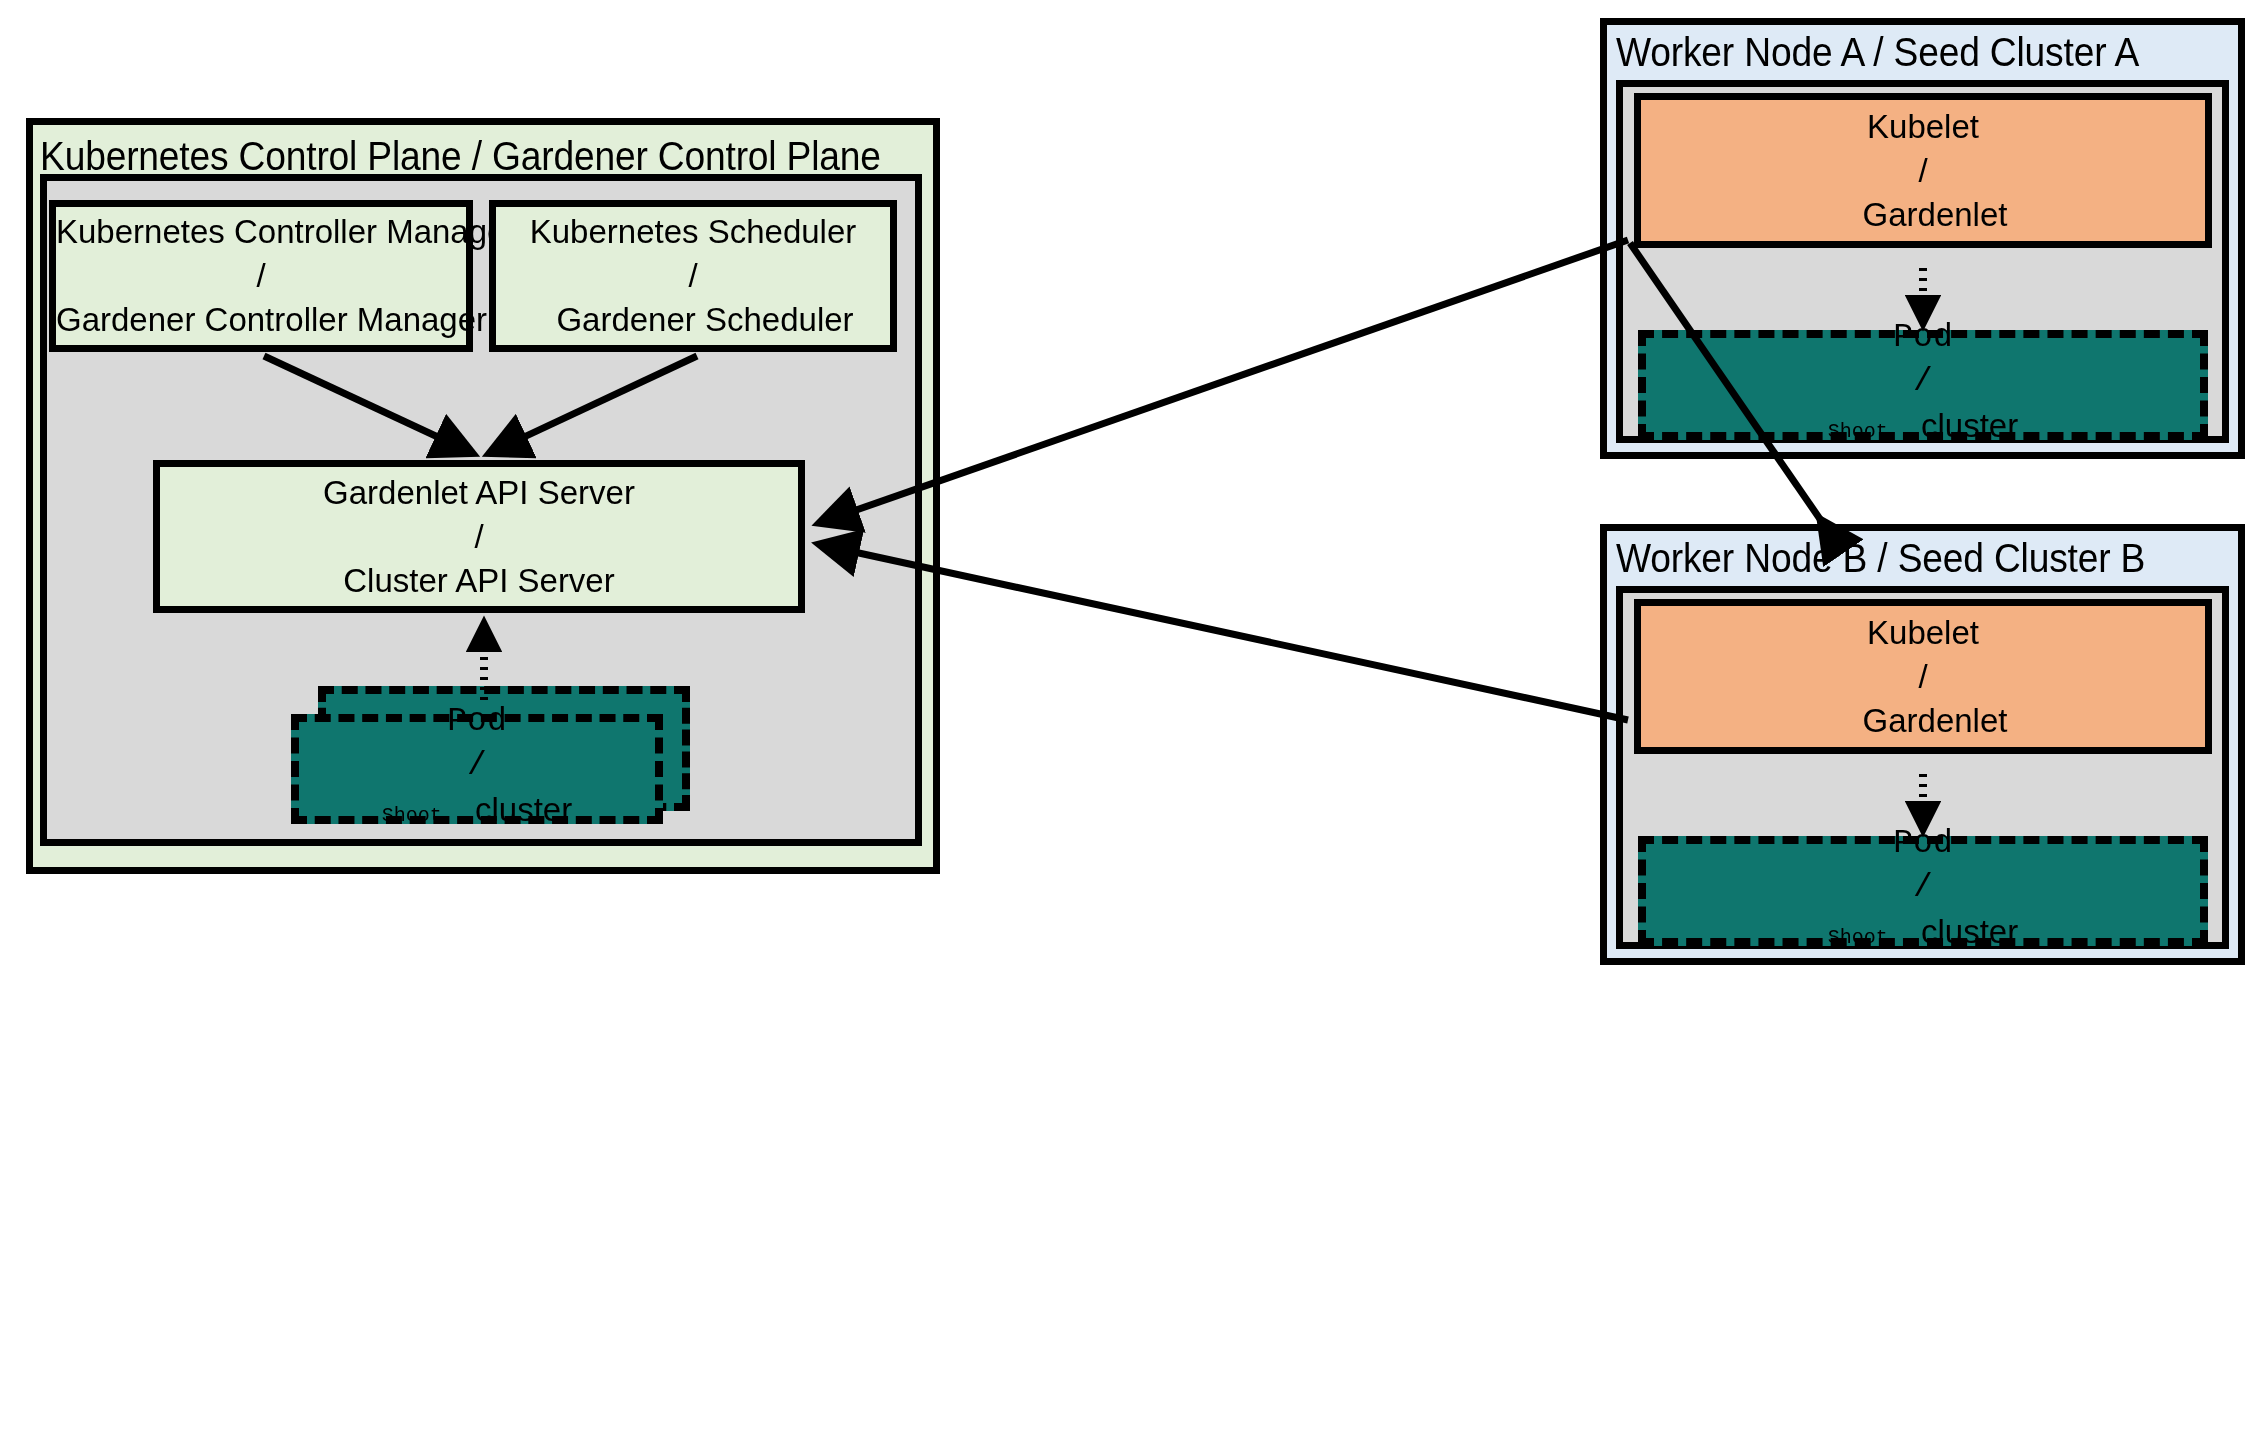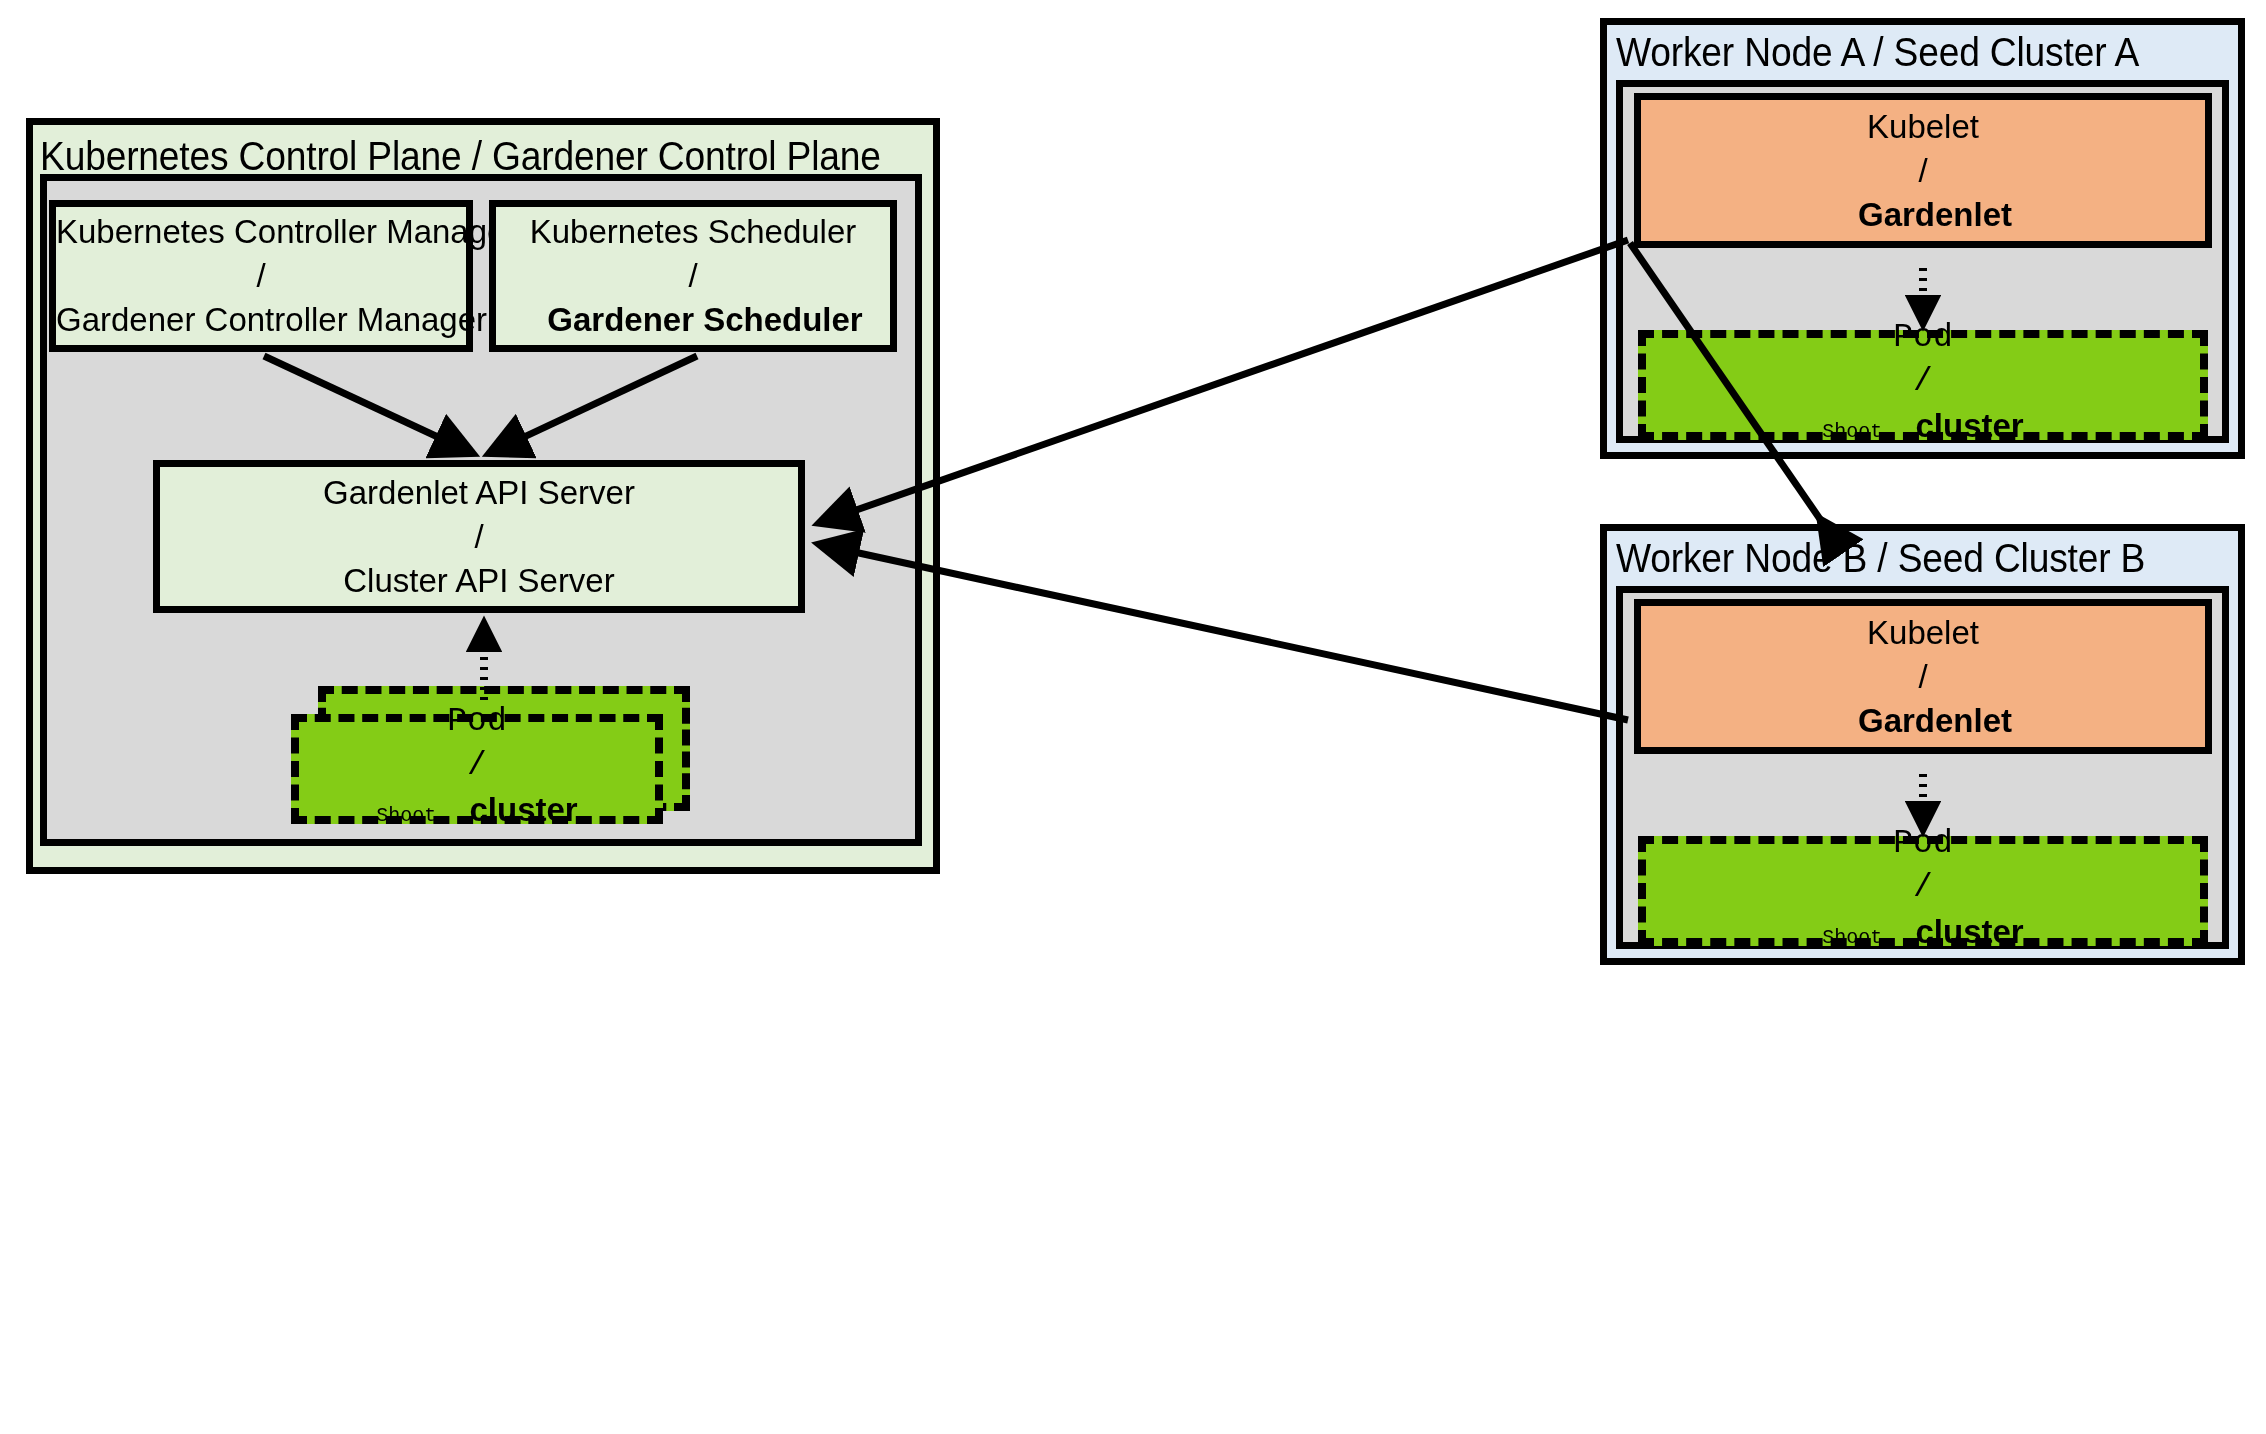--- a/index.html
+++ b/index.html
@@ -8,21 +8,21 @@
 
   
   .box{position:absolute;box-sizing:border-box;}
   .solid{border:7px solid #000;}
   .dashed{border:8px dashed #000;}
 
   .fill-green{background:#E2EFD9;}
   .fill-gray{background:#D9D9D9;}
   .fill-blue{background:#DEEAF6;}
   .fill-orange{background:#F4B183;padding-left:14px;}
-  .fill-peach{background:#84cc16;}
+  .fill-peach{background:#0f766e;}
 
   
   .zone-title{
     position:absolute;
     font-family:"Liberation Sans",sans-serif;
     font-size:40px;
     font-stretch:condensed;
     color:#000;
     white-space:nowrap;
     letter-spacing:-0.2px;
@@ -33,21 +33,21 @@
     position:absolute;
     left:0;right:0;
     text-align:center;
     color:#000;
     font-family:"Liberation Sans",sans-serif;
     font-size:33px;
     line-height:44px;
     white-space:nowrap;
   }
   .lbl .sl{display:block;font-size:33px;line-height:44px;}
-  .b{font-weight:bold;margin-left:24px;}
+  .b{font-weight:normal;margin-left:24px;}
   .mono{font-family:"Liberation Mono","DejaVu Sans Mono",monospace;font-size:20px;}
 
   .stack-center{
     position:absolute;
     left:0;right:0;top:50%;
     transform:translateY(-50%);
     text-align:center;
   }
 
   

